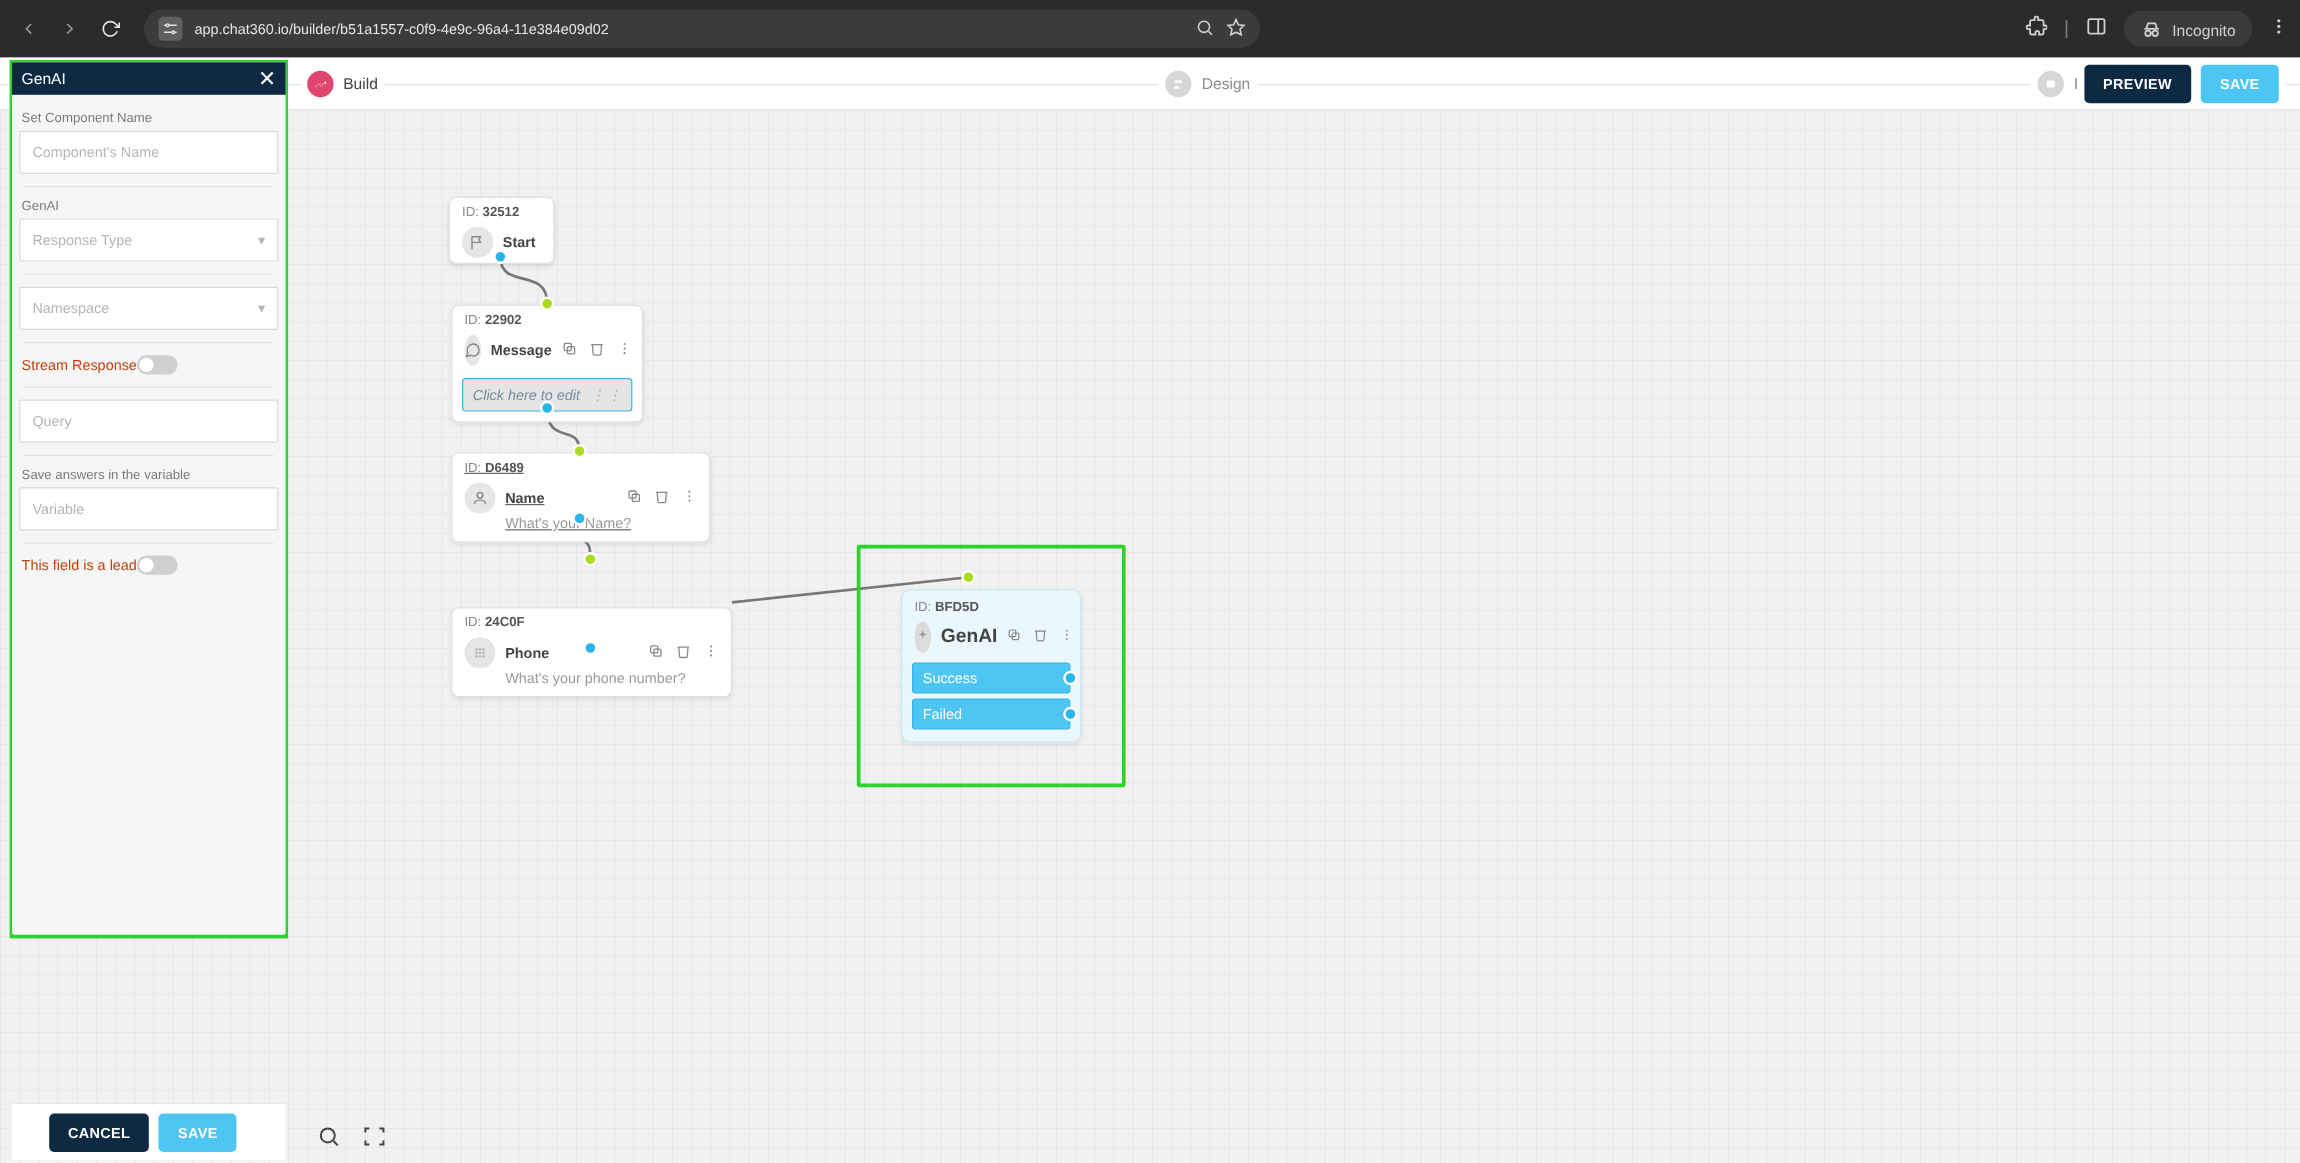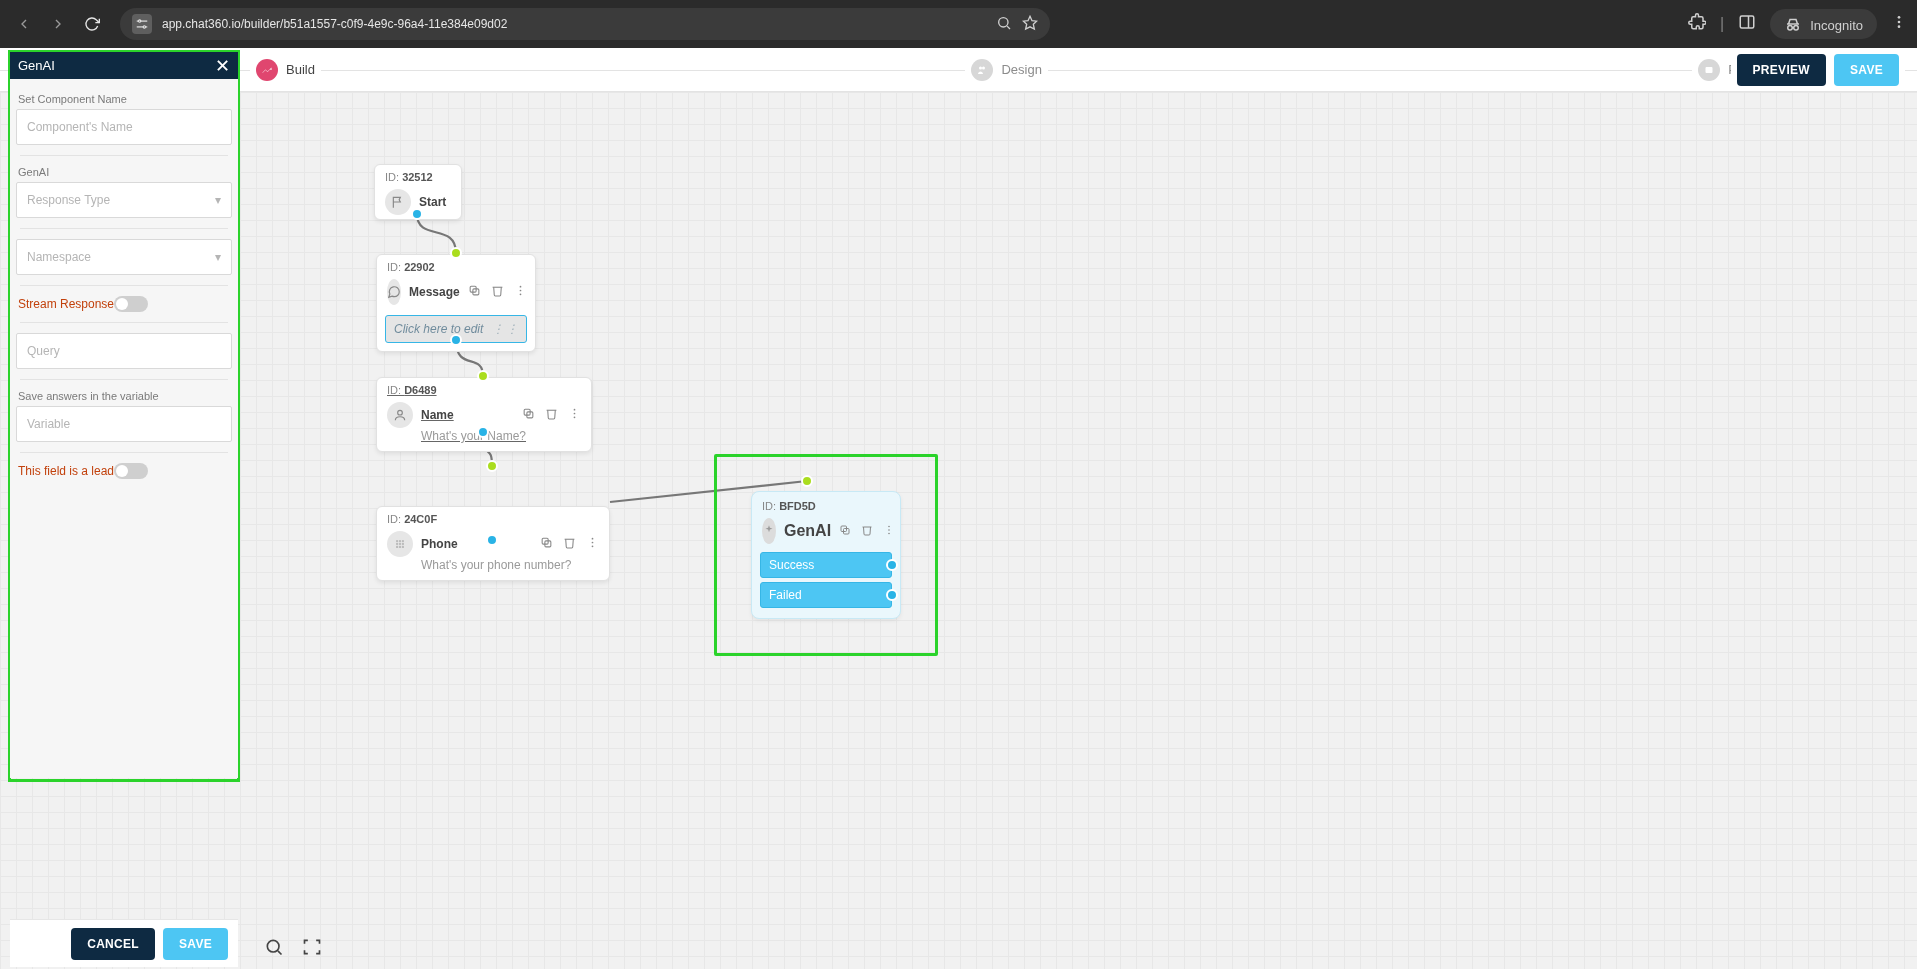--- a/index.html
+++ b/index.html
@@ -64,21 +64,21 @@
   .panel-head{background:#0e2a42;color:#fff;font-size:13px;display:flex;align-items:center;justify-content:space-between;padding:6px 8px;}
   .panel-body{flex:1;overflow:auto;padding:8px 6px 12px 6px;position:relative;}
   .plabel{font-size:11px;color:#7a7a7a;margin:6px 2px 4px 2px;}
   .pinput, .pselect{width:100%;background:#fff;border:1px solid #d9d9d9;border-radius:2px;padding:10px 10px;font-size:12px;color:#be185d;}
   .pinput::placeholder{color:#b5b5b5;}
   .pselect{display:flex;align-items:flex-start;justify-content:space-between;color:#b5b5b5;cursor:pointer;}
   .sep{height:1px;background:#e3e3e3;margin:10px 4px;}
   .prow{display:flex;align-items:center;font-size:12px;color:#c2410c;margin:4px 2px;}
   .toggle{width:34px;height:16px;border-radius:10px;background:#cfcfcf;position:relative;}
   .toggle::after{content:"";position:absolute;left:2px;top:2px;width:12px;height:12px;border-radius:50%;background:#fff;}
-  .panel-footer{height:48px;background:#fff;border-top:1px solid #e6e6e6;display:flex;gap:8px;align-items:center;justify-content:flex-end;padding-right:10px;position:absolute;left:10px;bottom:2px;width:228px;z-index:22;}
+  .panel-footer{height:48px;background:#fff;border-top:1px solid #e6e6e6;display:flex;gap:8px;align-items:center;justify-content:center;padding-right:10px;position:absolute;left:10px;bottom:2px;width:228px;z-index:22;}
 
   
   .canvas-tools{position:absolute;left:262px;bottom:10px;display:flex;gap:14px;color:#555;z-index:5;}
   .canvas-tools .tbtn{width:24px;height:24px;display:flex;align-items:center;justify-content:center;cursor:pointer;}
 </style>
 </head>
 <body>
 
 <div class="browser-chrome">
   <div class="chrome-btn">

